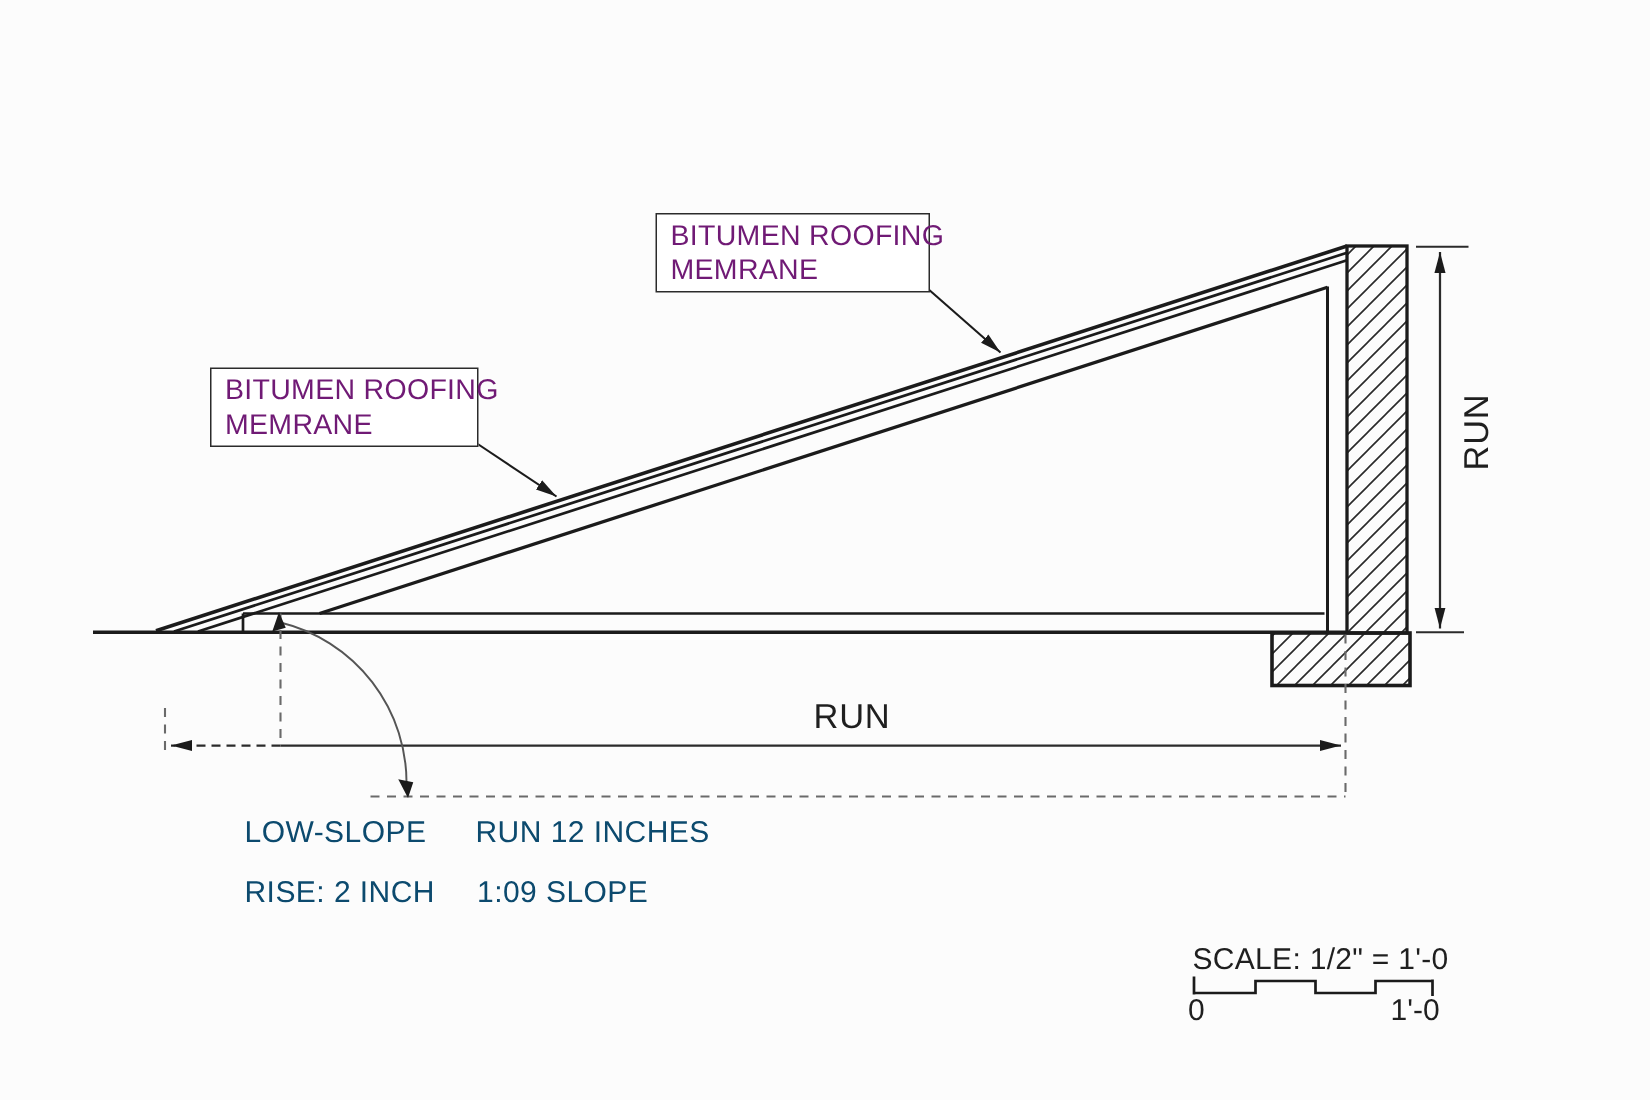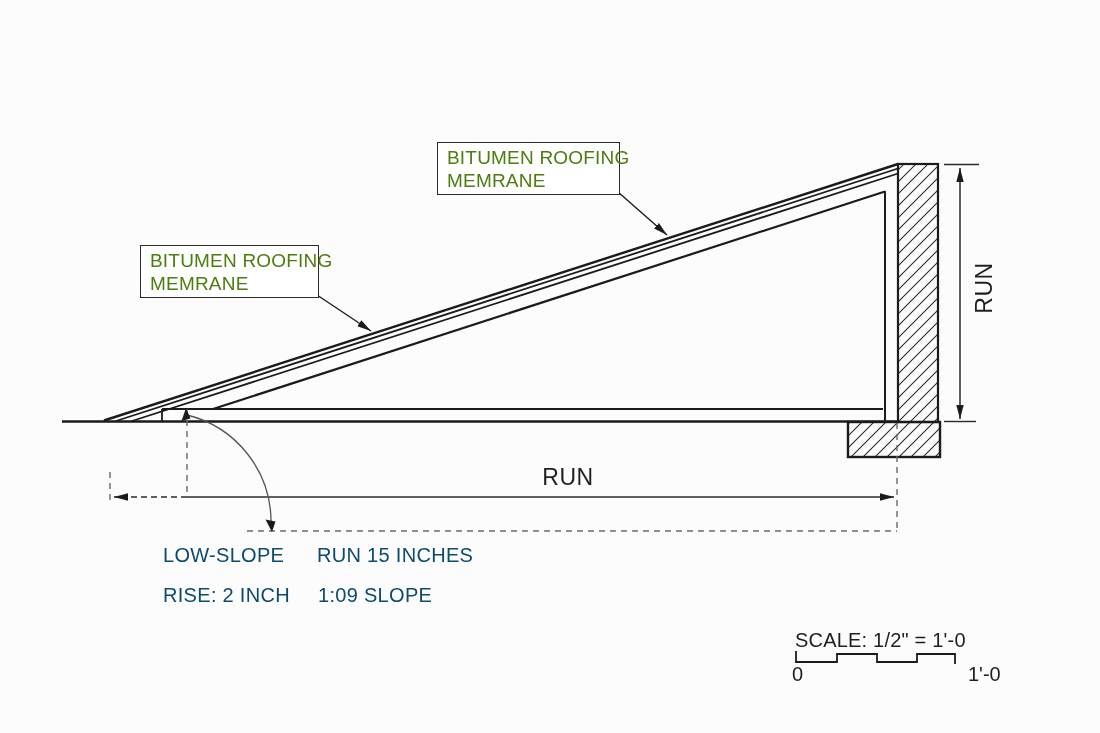--- a/index.html
+++ b/index.html
@@ -8,21 +8,21 @@
     background:#fcfcfc;
     font-family:"Liberation Sans", sans-serif;
     color:#1b1b1b;
   }
   .stage{position:absolute;left:0;top:0;width:1100px;height:733px;}
   svg.drawing{position:absolute;left:0;top:0;}
   .lbl{position:absolute;white-space:nowrap;color:#1f1f1f;}
   .callout{
     position:absolute;background:#ffffff;border:1.6px solid #2b2b2b;
     font-size:19px;line-height:23px;padding:3px 9px 2px 9px;
-    letter-spacing:0.2px;color:#4d7c0f;
+    letter-spacing:0.2px;color:#701a75;
   }
   .callout .cl-line{white-space:nowrap;}
   .dim-run-h{font-size:23px;letter-spacing:0.5px;}
   .dim-run-v{
     font-size:23px;letter-spacing:0.5px;width:60px;height:26px;
     text-align:center;transform:rotate(-90deg);transform-origin:center;
   }
   .pitch-big{font-size:31px;letter-spacing:0.5px;color:#111;}
   .note{font-size:20px;letter-spacing:0.3px;color:#0c4a6e;}
   .scale-label{font-size:20px;letter-spacing:0.2px;}
@@ -98,21 +98,21 @@
   </div>
   <div class="callout" style="left:140px;top:245px;width:159px;">
     <div class="cl-line">BITUMEN ROOFING</div>
     <div class="cl-line">MEMRANE</div>
   </div>
 
   <div class="lbl dim-run-h" style="left:518px;top:464px;width:100px;text-align:center;">RUN</div>
   <div class="lbl dim-run-v" style="left:954px;top:275px;">RUN</div>
 
   <div class="lbl note" style="left:163px;top:544px;">LOW-SLOPE</div>
-  <div class="lbl note" style="left:317px;top:544px;">RUN 15 INCHES</div>
+  <div class="lbl note" style="left:317px;top:544px;">RUN 12 INCHES</div>
   <div class="lbl note" style="left:163px;top:584px;">RISE: 2 INCH</div>
   <div class="lbl note" style="left:318px;top:584px;">1:09 SLOPE</div>
 
   <div class="lbl scale-label" style="left:795px;top:629px;">SCALE: 1/2" = 1'-0</div>
   <div class="lbl scale-num" style="left:792px;top:663px;">0</div>
-  <div class="lbl scale-num" style="left:968px;top:663px;">1'-0</div>
+  <div class="lbl scale-num" style="left:927px;top:663px;">1'-0</div>
 
 </div>
 
 </body></html>

